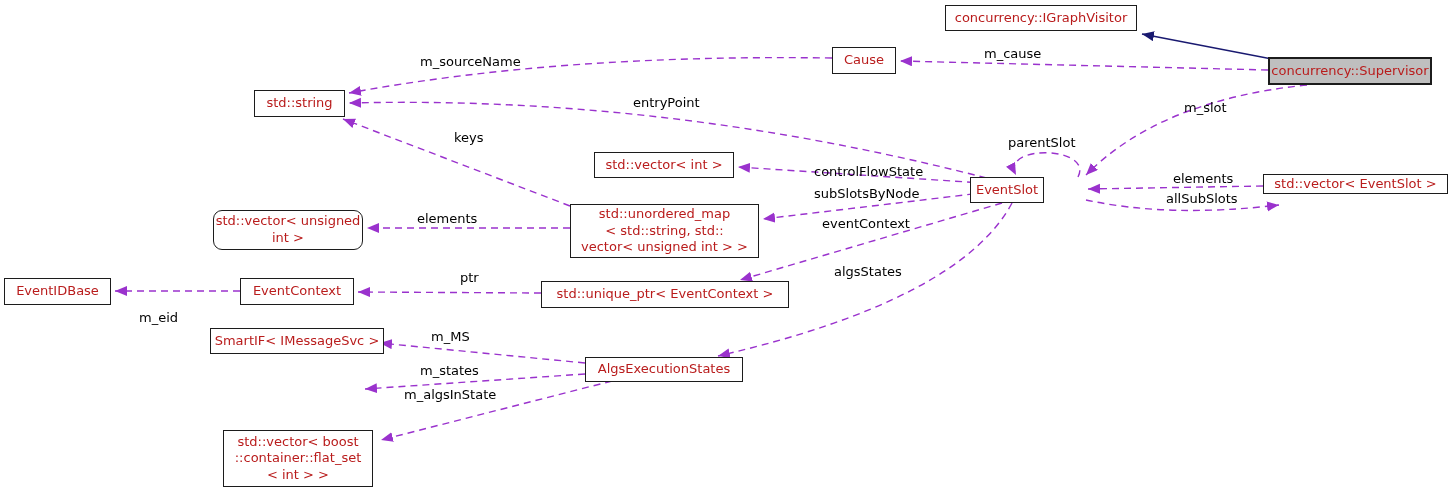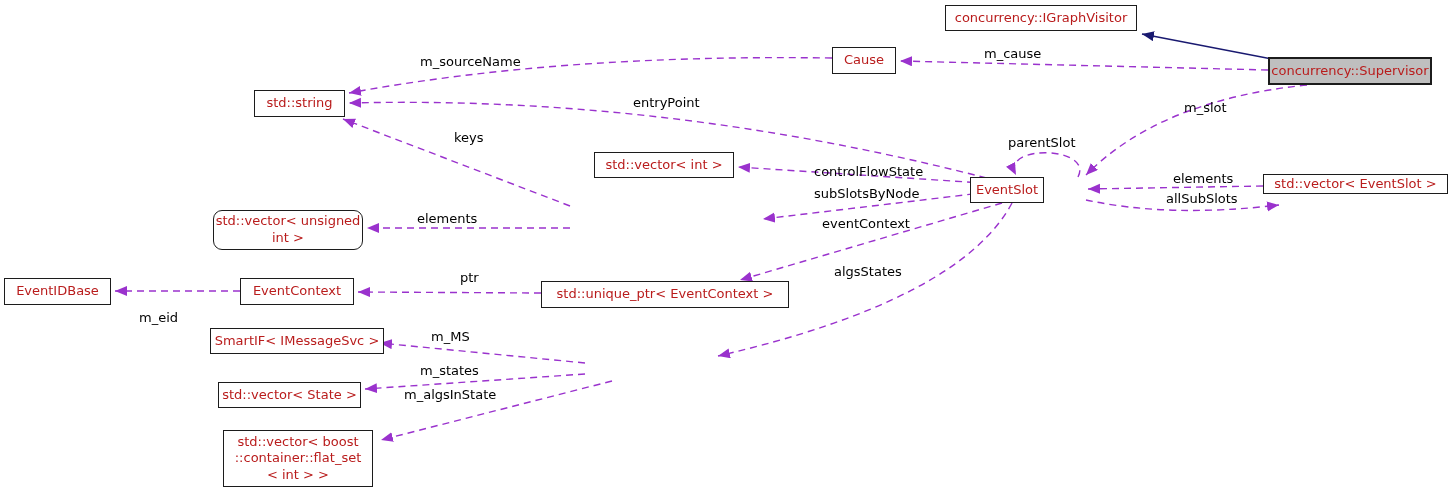--- a/index.html
+++ b/index.html
@@ -75,34 +75,39 @@
   <div class="node" style="left:970px;top:177px;width:74px;height:26px;">
     <span>EventSlot</span>
   </div>
   <div class="node" style="left:1263px;top:174px;width:185px;height:20px;">
     <span>std::vector&lt; EventSlot &gt;</span>
   </div>
   <div class="node" style="left:213px;top:210px;width:150px;height:40px;border-radius:9px;">
     <span>std::vector&lt; unsigned
 int &gt;</span>
   </div>
+  <div class="node" style="left:570px;top:204px;width:189px;height:54px;">
+    <span>std::unordered_map
+&lt; std::string, std::
+vector&lt; unsigned int &gt; &gt;</span>
+  </div>
   <div class="node" style="left:4px;top:278px;width:107px;height:27px;">
     <span>EventIDBase</span>
   </div>
   <div class="node" style="left:240px;top:278px;width:114px;height:27px;">
     <span>EventContext</span>
   </div>
   <div class="node" style="left:541px;top:281px;width:248px;height:27px;">
     <span>std::unique_ptr&lt; EventContext &gt;</span>
   </div>
   <div class="node" style="left:202px;top:328px;width:174px;height:26px;margin-left:8px;">
     <span>SmartIF&lt; IMessageSvc &gt;</span>
   </div>
-  <div class="node" style="left:218px;top:382px;width:143px;height:26px;">
-    <span>std::vector&lt; State &gt;</span>
+  <div class="node" style="left:585px;top:357px;width:158px;height:25px;">
+    <span>AlgsExecutionStates</span>
   </div>
   <div class="node" style="left:223px;top:430px;width:150px;height:57px;">
     <span>std::vector&lt; boost
 ::container::flat_set
 &lt; int &gt; &gt;</span>
   </div>
 
   <span class="edge-label" style="left:420px;top:54px;">m_sourceName</span>
   <span class="edge-label" style="left:984px;top:46px;">m_cause</span>
   <span class="edge-label" style="left:633px;top:95px;">entryPoint</span>

